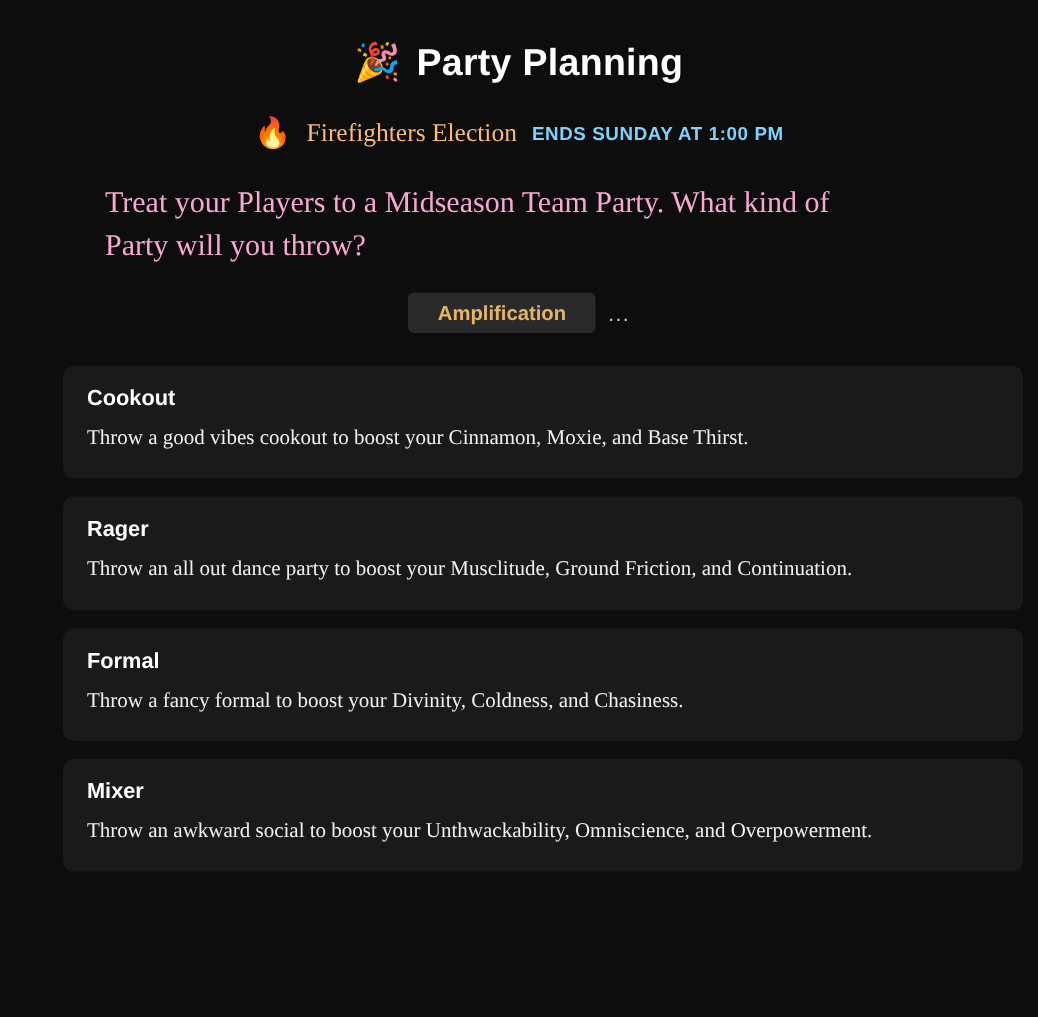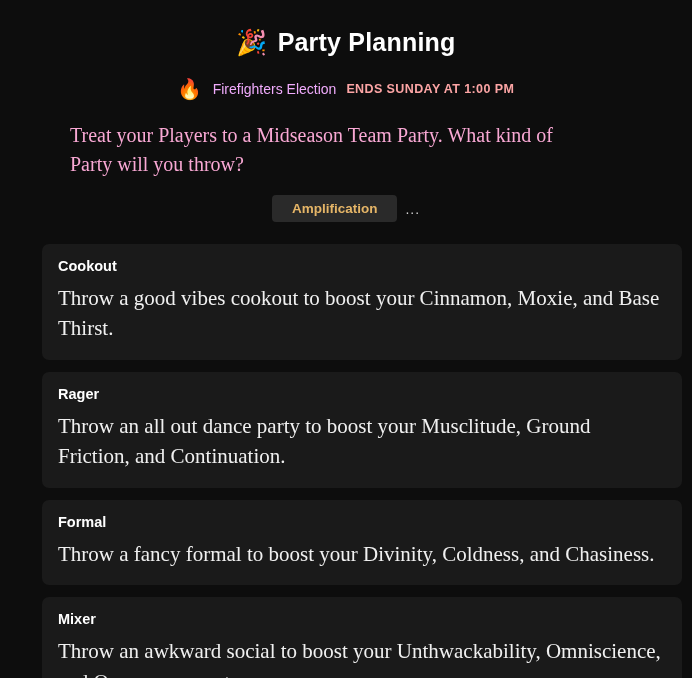--- a/index.html
+++ b/index.html
@@ -43,26 +43,26 @@
     align-items: center;
     justify-content: center;
     gap: 10px;
     margin-top: 22px;
   }
   .election-icon {
     font-size: 20px;
     line-height: 1;
   }
   .election-name {
-    color: #f0abfc;
-    font-size: 14px;
-    font-family: Liberation Sans, sans-serif;
+    color: #fdba74;
+    font-size: 17px;
+    font-family: Liberation Serif, serif;
   }
   .election-time {
-    color: #fca5a5;
+    color: #7dd3fc;
     font-size: 12.5px;
     font-family: "Liberation Sans", sans-serif;
     font-weight: bold;
     letter-spacing: 0.4px;
   }
   .description {
     margin: 22px 70px 12px 70px;
     font-size: 20px;
     line-height: 1.45;
     color: #f9a8d4;
@@ -107,21 +107,21 @@
   }
   .option-title {
     font-family: "Liberation Sans", sans-serif;
     font-weight: bold;
     font-size: 14.5px;
     color: #ffffff;
     margin-bottom: 9px;
   }
   .option-desc {
     font-family: "Liberation Serif", serif;
-    font-size: 21px;
+    font-size: 14px;
     line-height: 1.45;
     color: #f0f0f0;
   }
 </style>
 </head>
 <body>
 
 <div class="page">
 
   <div class="header">

